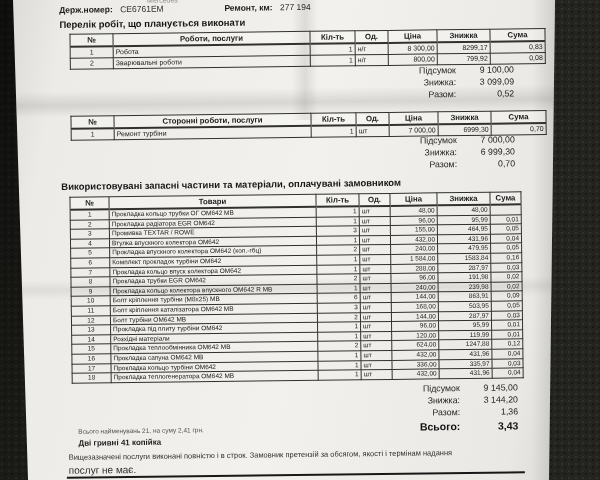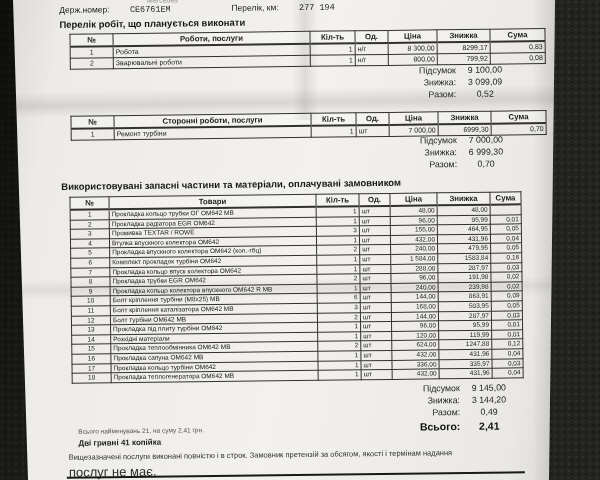--- a/index.html
+++ b/index.html
@@ -23,22 +23,22 @@
   .curl-right{position:absolute;right:38px;top:0;width:30px;height:480px;
     background:linear-gradient(to right, rgba(255,255,255,0), rgba(110,108,102,0.28));}
   .fold-low{position:absolute;left:0;top:278px;width:600px;height:20px;
     background:linear-gradient(to bottom, rgba(255,255,255,0), rgba(130,128,122,0.14), rgba(255,255,255,0));
     transform:rotate(-0.5deg);}
   .content{position:absolute;left:0;top:0;width:600px;height:480px;
     transform:rotate(-0.7deg);transform-origin:300px 240px;color:#1f1f1f;}
 
   .partial-top{position:absolute;left:150px;top:-5px;font-size:7px;color:#8d8b87;}
   .topline{position:absolute;left:62px;top:2px;font-size:8.5px;white-space:nowrap;}
-  .topline .lbl{font-weight:normal;color:#1b1b1b;}
-  .topline .val{color:#2c2c2c;margin-left:18px;font-family:Liberation Mono, monospace;}
+  .topline .lbl{font-weight:bold;color:#1b1b1b;}
+  .topline .val{color:#2c2c2c;margin-left:5px;}
   .gap1{display:inline-block;width:56px;}
 
   .sec-title{position:absolute;font-weight:bold;color:#161616;}
   #title1{left:62px;top:16px;font-size:9.5px;}
   #title3{left:62px;top:178px;font-size:9.5px;}
 
   table.inv{position:absolute;border-collapse:collapse;table-layout:fixed;}
   table.inv th, table.inv td{border:1px solid #33312e;padding:0 2px;
     overflow:hidden;white-space:nowrap;color:#222;}
   table.inv th{font-weight:bold;text-align:center;border-bottom-width:2px;background:rgba(255,255,255,0.25);}
@@ -55,27 +55,27 @@
   #table1 .c4,#table2 .c4{width:44px;} #table1 .c5,#table2 .c5{width:48px;}
   #table3 .c0{width:34px;} #table3 .c1{width:202px;} #table3 .c2{width:38px;}
   #table3 .c3{width:26px;} #table3 .c4{width:42px;} #table3 .c5{width:48px;}
   td.c0{text-align:center;} td.c1{text-align:left;} td.c2{text-align:right;}
   td.c3{text-align:left;} td.c4,td.c5,td.c6{text-align:right;}
 
   .sumblock{position:absolute;left:346px;width:170px;}
   #sum1{top:67px;} #sum2{top:137px;} #sum3{top:385px;}
   .sumrow{display:flex;height:12px;font-size:8.8px;color:#1d1d1d;}
   .slabel{width:112px;text-align:right;}
-  .sval{flex:1;text-align:center;}
+  .sval{flex:1;text-align:right;}
   .total-row{display:flex;height:15px;font-size:10.5px;font-weight:bold;color:#111;margin-top:1px;}
 
   .items-line{position:absolute;left:76px;top:425px;font-size:6.5px;color:#57534d;}
   .amount-words{position:absolute;left:76px;top:436px;font-size:8px;font-weight:bold;color:#1d1d1d;}
   .note1{position:absolute;left:66px;top:450px;font-size:7.5px;color:#2e2e2e;width:500px;}
-  .note2{position:absolute;left:66px;top:462px;font-size:13px;color:#2e2e2e;}
+  .note2{position:absolute;left:66px;top:462px;font-size:10px;color:#2e2e2e;}
   .bottom-rule{position:absolute;left:64px;top:474px;width:458px;height:2px;background:#181818;}
 </style>
 </head>
 <body>
 
 <div class="bg-shade"></div>
 
 <div class="paper">
   <div class="crease-h"></div>
   <div class="crease-v"></div>
@@ -83,21 +83,21 @@
   <div class="fold-low"></div>
 
   <div class="content">
 
     <div class="partial-top">Mercedes</div>
 
     <div class="topline">
       <span class="lbl">Держ.номер:</span>
       <span class="val">CE6761EM</span>
       <span class="gap1"></span>
-      <span class="lbl">Перелік, км:</span>
+      <span class="lbl">Ремонт, км:</span>
       <span class="val">277 194</span>
     </div>
 
     <div class="sec-title" id="title1">Перелік робіт, що планується виконати</div>
 
     <table class="inv" id="table1">
         <thead>
           <tr>
             <th class="c0">№</th>
             <th class="c1">Роботи, послуги</th>
@@ -370,26 +370,26 @@
           <div class="sumrow">
             <span class="slabel">Підсумок</span>
             <span class="sval">9 145,00</span>
           </div>
           <div class="sumrow">
             <span class="slabel">Знижка:</span>
             <span class="sval">3 144,20</span>
           </div>
           <div class="sumrow">
             <span class="slabel">Разом:</span>
-            <span class="sval">0,49</span>
+            <span class="sval">1,36</span>
           </div>
         </div>
       <div class="total-row">
         <span class="slabel">Всього:</span>
-        <span class="sval">2,41</span>
+        <span class="sval">3,43</span>
       </div>
     </div>
 
     <div class="items-line">Всього найменувань 21, на суму 2,41 грн.</div>
     <div class="amount-words">Дві гривні 41 копійка</div>
     <div class="note1">Вищезазначені послуги виконані повністю і в строк. Замовник претензій за обсягом, якості і термінам надання</div>
     <div class="note2">послуг не має.</div>
     <div class="bottom-rule"></div>
 
   </div>

